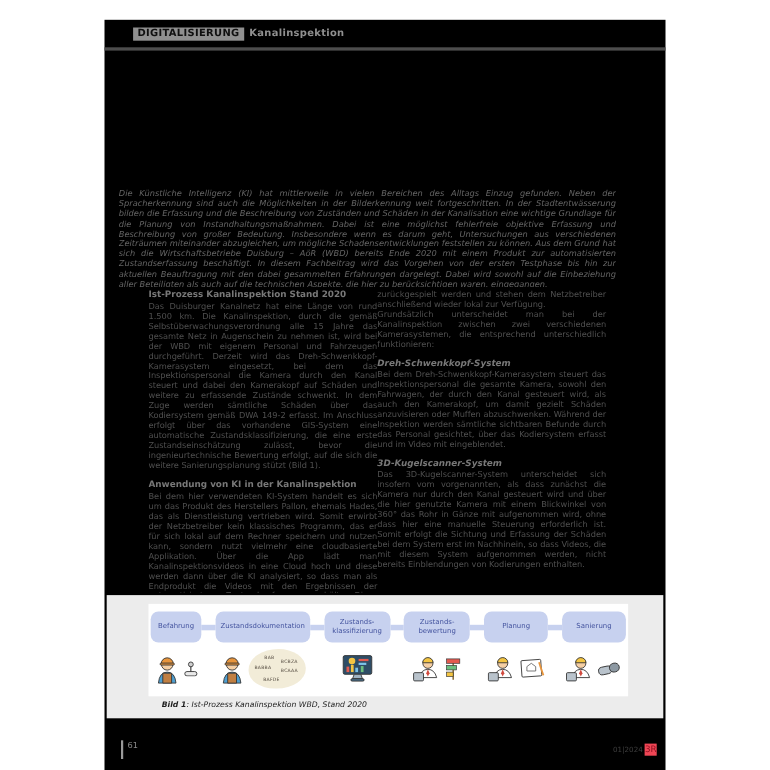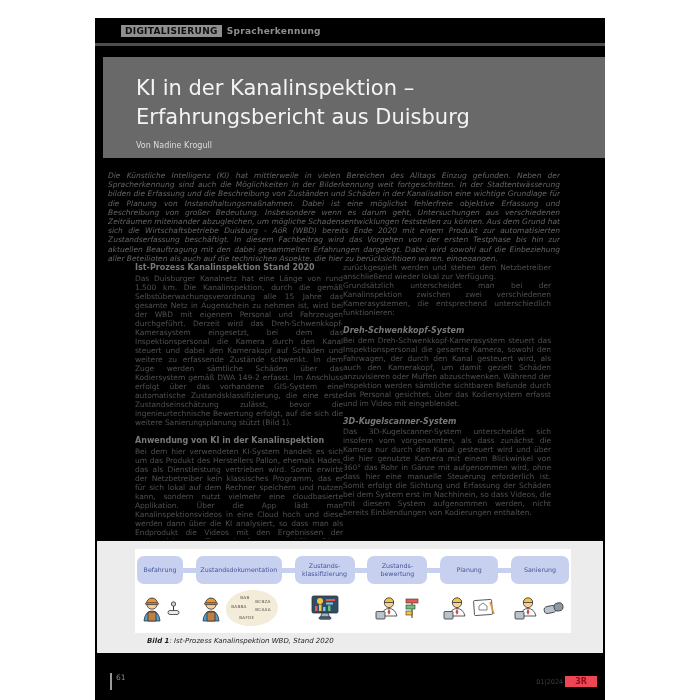--- a/index.html
+++ b/index.html
@@ -46,39 +46,34 @@
   .bc0{left:14px;top:5px}.bc1{left:29px;top:9px}.bc2{left:5px;top:14px}.bc3{left:29px;top:17px}.bc4{left:13px;top:25px}
   .caption { position:absolute; left:38px; top:96px; font-size:7px; font-style:italic; color:#1d1d1d;margin-left:12px; }
   .caption b { font-weight:bold; }
 
   
   .pagenum { position:absolute; left:15px; top:655px; display:flex; align-items:flex-start; }
   .pagenum .bar { width:2px; height:17px; background:#9a9a9a; }
   .pagenum .num { margin-left:4px; font-size:7.5px; color:#8a8a8a; }
   .issue-box { position:absolute; right:8px; top:658px; display:flex; align-items:center; }
   .issue { font-size:6.5px; color:#3f3f3f; }
-  .logo-3r { margin-left:2px; background:#ef4655; color:#8f1020; font-weight:bold; font-size:8px; padding:0 10px; line-height:11px; }
+  .logo-3r { margin-left:2px; background:#ef4655; color:#8f1020; font-weight:normal; font-size:8px; padding:0 0; line-height:11px; }
 </style>
 </head>
 <body>
 
 <div class="canvas">
   <div class="page">
 
     <div class="cat-row">
       <span class="chip">DIGITALISIERUNG</span>
-      <span class="topic">Spracherkennung</span>
+      <span class="topic">Kanalinspektion</span>
     </div>
     <div class="header-rule"></div>
 
-    <div class="title-box">
-      <div class="title">KI in der Kanalinspektion –
-Erfahrungsbericht aus Duisburg</div>
-      <div class="author">Von Nadine Krogull</div>
-    </div>
 
     <p class="abstract">Die Künstliche Intelligenz (KI) hat mittlerweile in vielen Bereichen des Alltags Einzug gefunden. Neben der Spracherkennung sind auch die Möglichkeiten in der Bilderkennung weit fortgeschritten. In der Stadtentwässerung bilden die Erfassung und die Beschreibung von Zuständen und Schäden in der Kanalisation eine wichtige Grundlage für die Planung von Instandhaltungsmaßnahmen. Dabei ist eine möglichst fehlerfreie objektive Erfassung und Beschreibung von großer Bedeutung. Insbesondere wenn es darum geht, Untersuchungen aus verschiedenen Zeiträumen miteinander abzugleichen, um mögliche Schadensentwicklungen feststellen zu können. Aus dem Grund hat sich die Wirtschaftsbetriebe Duisburg – AöR (WBD) bereits Ende 2020 mit einem Produkt zur automatisierten Zustandserfassung beschäftigt. In diesem Fachbeitrag wird das Vorgehen von der ersten Testphase bis hin zur aktuellen Beauftragung mit den dabei gesammelten Erfahrungen dargelegt. Dabei wird sowohl auf die Einbeziehung aller Beteiligten als auch auf die technischen Aspekte, die hier zu berücksichtigen waren, eingegangen.</p>
 
     <div class="cols">
       <div class="col">
         <h3>Ist-Prozess Kanalinspektion Stand 2020</h3>
         <p>Das Duisburger Kanalnetz hat eine Länge von rund 1.500 km. Die Kanalinspektion, durch die gemäß Selbstüberwachungsverordnung alle 15 Jahre das gesamte Netz in Augenschein zu nehmen ist, wird bei der WBD mit eigenem Personal und Fahrzeugen durchgeführt. Derzeit wird das Dreh-Schwenkkopf-Kamerasystem eingesetzt, bei dem das Inspektionspersonal die Kamera durch den Kanal steuert und dabei den Kamerakopf auf Schäden und weitere zu erfassende Zustände schwenkt. In dem Zuge werden sämtliche Schäden über das Kodiersystem gemäß DWA 149-2 erfasst. Im Anschluss erfolgt über das vorhandene GIS-System eine automatische Zustandsklassifizierung, die eine erste Zustandseinschätzung zulässt, bevor die ingenieurtechnische Bewertung erfolgt, auf die sich die weitere Sanierungsplanung stützt (Bild 1).</p>
         <div class="gap"></div>
         <h3>Anwendung von KI in der Kanalinspektion</h3>
         <p>Bei dem hier verwendeten KI-System handelt es sich um das Produkt des Herstellers Pallon, ehemals Hades, das als Dienstleistung vertrieben wird. Somit erwirbt der Netzbetreiber kein klassisches Programm, das er für sich lokal auf dem Rechner speichern und nutzen kann, sondern nutzt vielmehr eine cloudbasierte Applikation. Über die App lädt man Kanalinspektionsvideos in eine Cloud hoch und diese werden dann über die KI analysiert, so dass man als Endprodukt die Videos mit den Ergebnissen der automatisierten Zustandserfassung erhält. Diese können sodann in die Datenbank</p>

